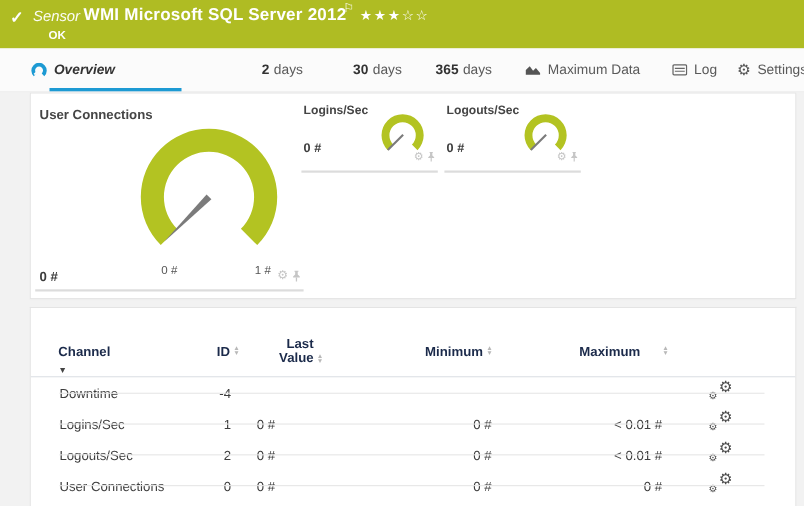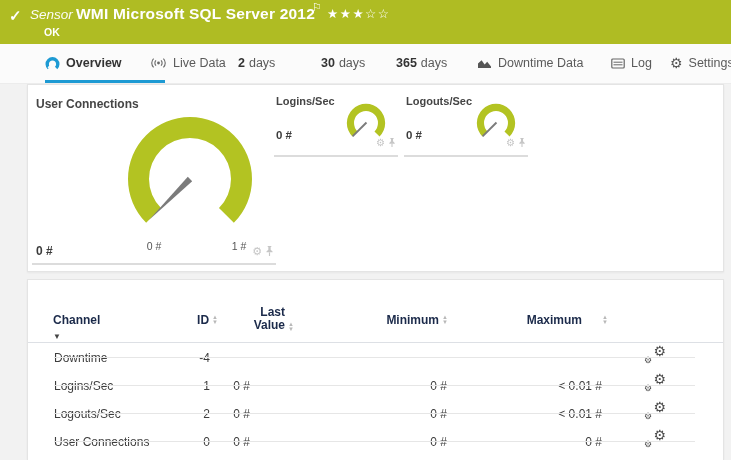--- a/index.html
+++ b/index.html
@@ -59,57 +59,48 @@
 <div class="sensor-bar">
   <span class="hdr-check">✓</span>
   <span class="hdr-kind">Sensor</span>
   <span class="hdr-title">WMI Microsoft SQL Server 2012</span>
   <span class="hdr-flag">⚐</span>
   <span class="hdr-stars">★★★☆☆</span>
   <span class="hdr-ok">OK</span>
 </div>
 
 <div class="tabbar">
-  <div class="tab active" style="left:45px;">
+  <div class="tab active" style="left:28px;font-style:italic;">
     <span class="tabicon">
       <svg width="15" height="13" viewBox="0 0 15 13">
         <path d="M3.9,11 A5.3,5.3 0 1 1 11.1,11" fill="none" stroke="#1d9ad3" stroke-width="3.4"></path>
         <line x1="7.5" y1="6.8" x2="3.2" y2="10.8" stroke="#fbfbfb" stroke-width="1.8"></line>
       </svg>
     </span>
     <span>Overview</span>
   </div>
-  <div class="tab" style="left:150px;">
-    <span class="tabicon">
-      <svg width="17" height="12" viewBox="0 0 17 12">
-        <circle cx="8.5" cy="6" r="1.4" fill="#666"></circle>
-        <path d="M6,3.4 A3.6,3.6 0 0 0 6,8.6 M3.6,1.6 A6.2,6.2 0 0 0 3.6,10.4 M11,3.4 A3.6,3.6 0 0 1 11,8.6 M13.4,1.6 A6.2,6.2 0 0 1 13.4,10.4" fill="none" stroke="#666" stroke-width="1.1"></path>
-      </svg>
-    </span>
-    <span>Live Data</span>
-  </div>
   <div class="tab" style="left:238px;">
     <span class="num">2</span>
     <span>days</span>
   </div>
   <div class="tab" style="left:321px;text-align:right;">
     <span class="num">30</span>
     <span>days</span>
   </div>
   <div class="tab" style="left:396px;">
     <span class="num">365</span>
     <span>days</span>
   </div>
   <div class="tab" style="left:477px;">
     <span class="tabicon">
       <svg width="15" height="11" viewBox="0 0 15 11">
         <path d="M1,10 V5.6 L4.6,2.2 L7.6,6.4 L10.2,3.8 L14,8.4 V10 Z" fill="#555"></path>
       </svg>
     </span>
-    <span>Downtime Data</span>
+    <span>Maximum Data</span>
   </div>
   <div class="tab" style="left:611px;justify-content:center;">
     <span class="tabicon">
       <svg width="14" height="11" viewBox="0 0 14 11">
         <rect x="0.8" y="1" width="12.4" height="9" rx="1" fill="none" stroke="#666" stroke-width="1.2"></rect>
         <line x1="2.5" y1="4.2" x2="11.5" y2="4.2" stroke="#666" stroke-width="1"></line>
         <line x1="2.5" y1="6.8" x2="11.5" y2="6.8" stroke="#666" stroke-width="1"></line>
       </svg>
     </span>
     <span>Log</span>

